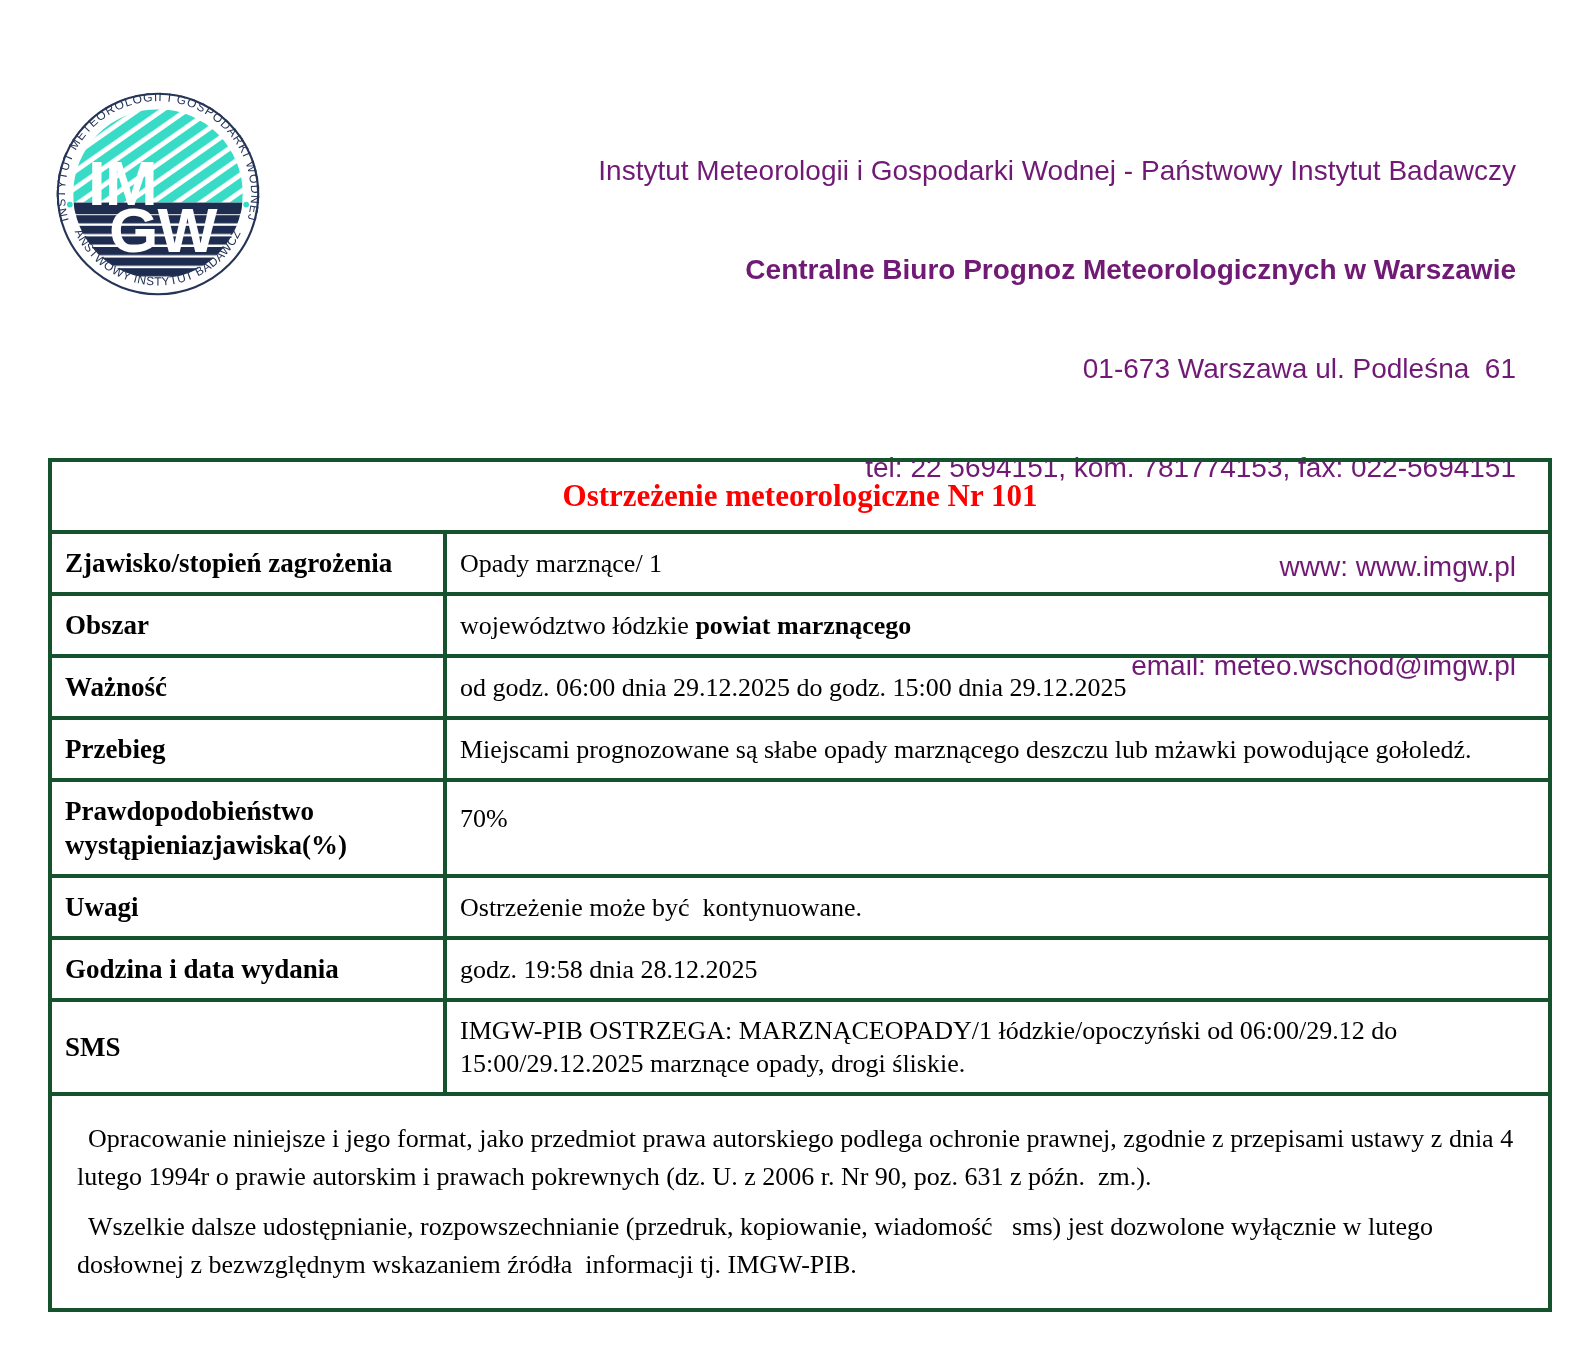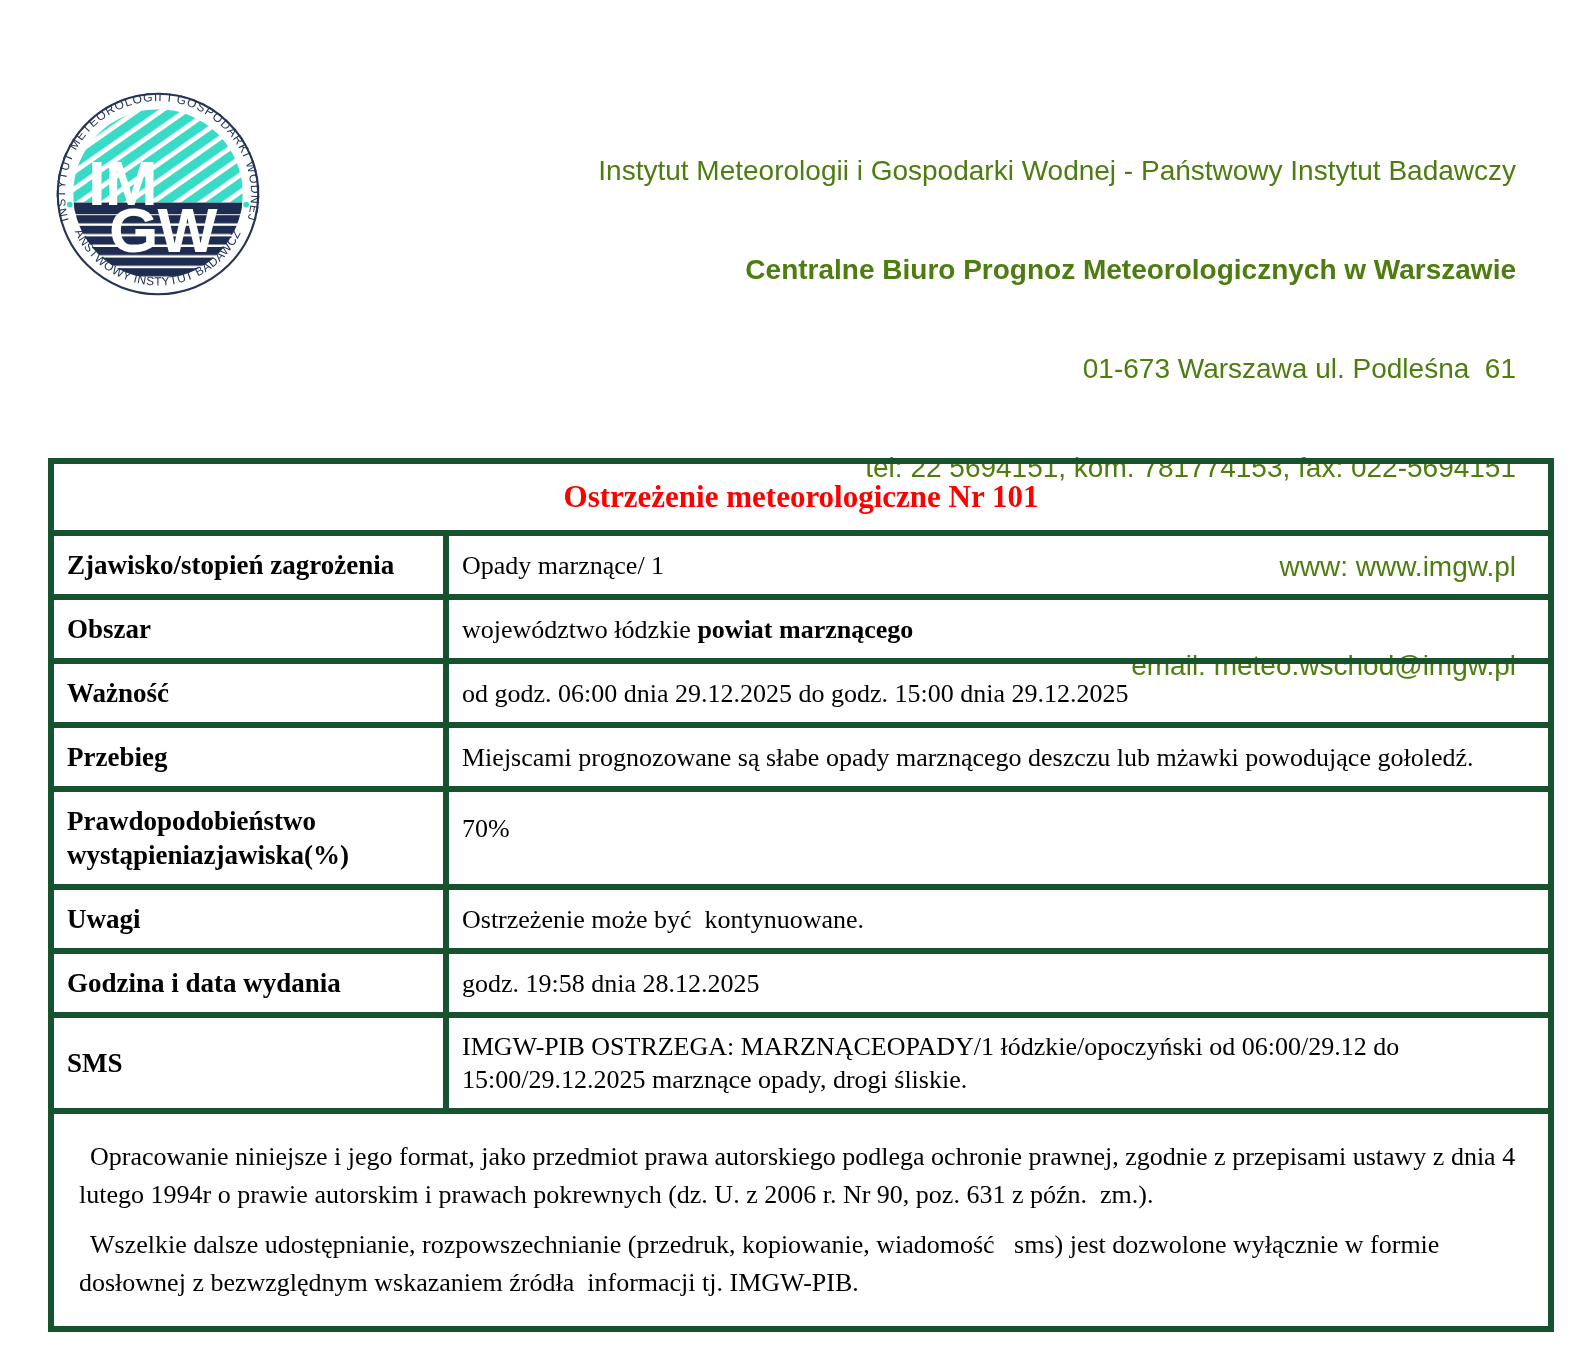--- a/index.html
+++ b/index.html
@@ -39,35 +39,35 @@
   }
 
   
   .letterhead {
     position: absolute;
     top: 88px; right: 76px;
     text-align: right;
     font-family: "Liberation Sans", sans-serif;
     font-size: 28px;
     line-height: 33px;
-    color: #4d7c0f;
+    color: #701a75;
     white-space: pre;
   }
   .letterhead .lh-bold { font-weight: bold; }
 
   
   .warning-table {
     position: absolute;
     left: 48px; top: 458px;
     width: 1500px;
     border-collapse: collapse;
     table-layout: fixed;
   }
   .warning-table td {
-    border: 6px solid #14532d;
+    border: 4px solid #14532d;
     vertical-align: middle;
     padding: 12px 13px;
   }
   .title-cell {
     text-align: center;
     font-weight: bold;
     font-size: 31px;
     color: #ff0000;
   }
   .label-cell {
@@ -181,17 +181,17 @@
       <td class="label-cell">Godzina i data wydania</td>
       <td class="value-cell">godz. 19:58 dnia 28.12.2025</td>
     </tr>
     <tr style="height:90px">
       <td class="label-cell">SMS</td>
       <td class="value-cell">IMGW-PIB OSTRZEGA: MARZNĄCEOPADY/1 łódzkie/opoczyński od 06:00/29.12 do 15:00/29.12.2025 marznące opady, drogi śliskie.</td>
     </tr>
     <tr style="height:155px">
       <td colspan="2" class="footer-cell">
         <p>Opracowanie niniejsze i jego format, jako przedmiot prawa autorskiego podlega ochronie prawnej, zgodnie z przepisami ustawy z dnia 4 lutego 1994r o prawie autorskim i prawach pokrewnych (dz. U. z 2006 r. Nr 90, poz. 631 z późn.  zm.).</p>
-        <p>Wszelkie dalsze udostępnianie, rozpowszechnianie (przedruk, kopiowanie, wiadomość   sms) jest dozwolone wyłącznie w formie dosłownej z bezwzględnym wskazaniem źródła  informacji tj. IMGW-PIB.</p>
+        <p>Wszelkie dalsze udostępnianie, rozpowszechnianie (przedruk, kopiowanie, wiadomość   sms) jest dozwolone wyłącznie w lutego dosłownej z bezwzględnym wskazaniem źródła  informacji tj. IMGW-PIB.</p>
       </td>
     </tr>
   </tbody>
 </table>
 
 </body></html>

